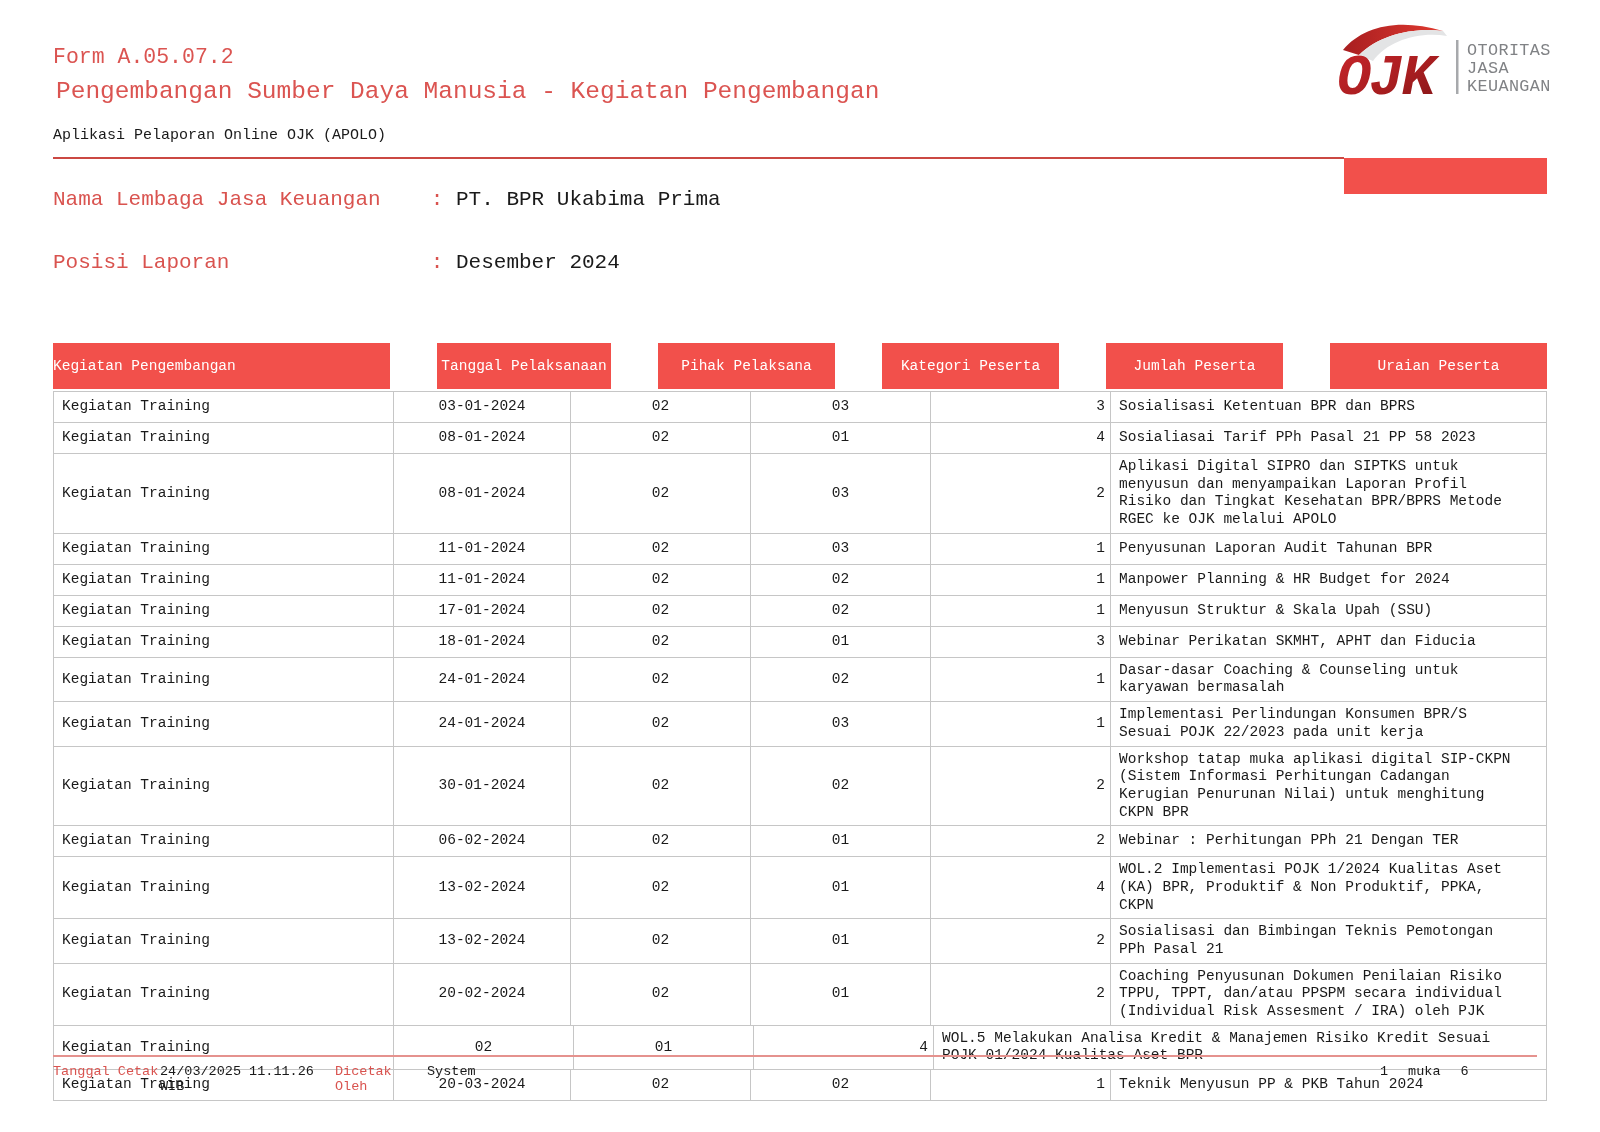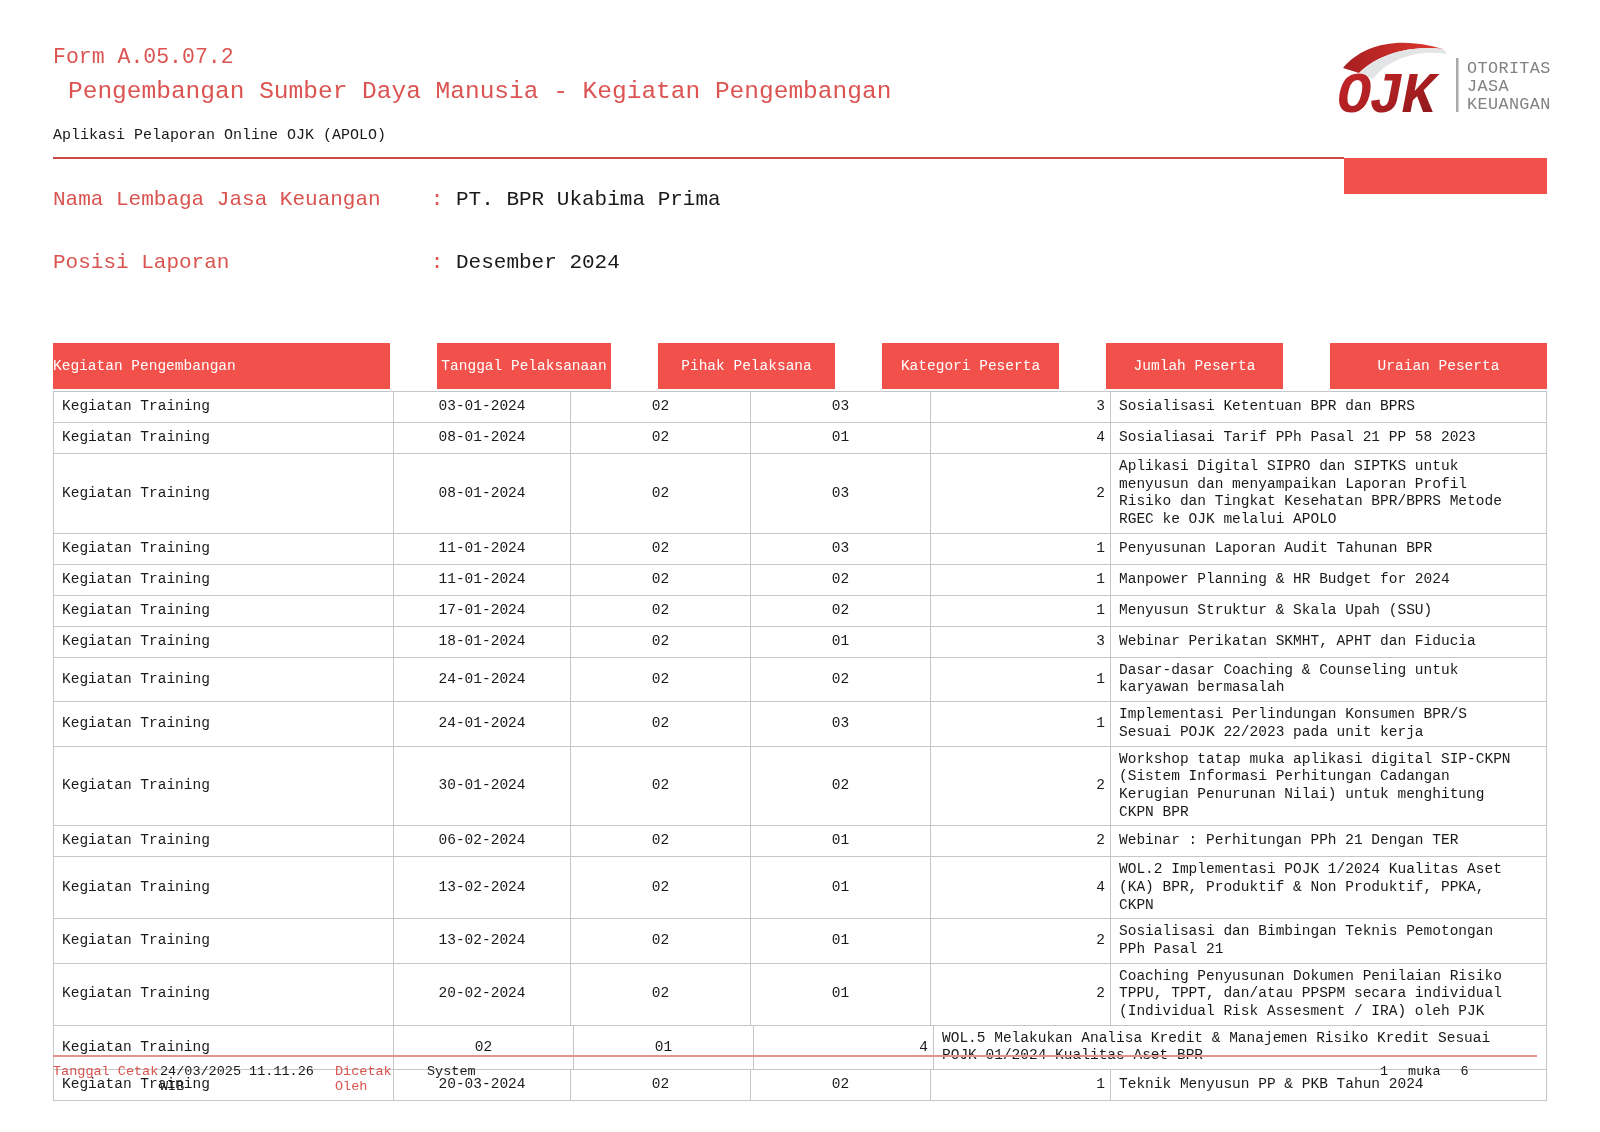--- a/index.html
+++ b/index.html
@@ -14,23 +14,23 @@
     --text-black:#1A1A1A;
   }
   *{margin:0;padding:0;box-sizing:border-box;}
   html,body{background:#fff;}
   .page{
     position:relative;width:1600px;height:1132px;background:#fff;overflow:hidden;
     font-family:Liberation Mono, monospace;color:var(--text-black);margin-top:12px;
   }
   
   .form-code{position:absolute;left:53px;top:33px;font-size:21.5px;color:var(--title-red);}
-  .report-title{position:absolute;left:68px;top:66px;font-size:24.5px;color:var(--title-red);}
+  .report-title{position:absolute;left:56px;top:66px;font-size:24.5px;color:var(--title-red);}
   .app-subtitle{position:absolute;left:53px;top:115px;font-size:15px;color:var(--text-black);}
-  .logo{position:absolute;left:1337px;top:24px;width:215px;height:84px;}
+  .logo{position:absolute;left:1337px;top:6px;width:215px;height:84px;}
   .hdr-rule{position:absolute;left:53px;top:145px;width:1291px;height:2px;background:var(--header-rule-red);}
   .hdr-accent{position:absolute;left:1344px;top:146px;width:203px;height:36px;background:var(--accent-red);}
   
   .info{position:absolute;left:53px;top:176px;width:900px;}
   .info-row{display:flex;align-items:baseline;height:63px;font-size:21px;}
   .info-label{width:375px;color:var(--red-text);}
   .info-colon{color:var(--red-text);width:18px;text-align:center;}
   .info-value{color:var(--text-black);margin-left:10px;}
   
   .table{position:absolute;left:53px;top:331px;width:1494px;font-size:14.5px;}

